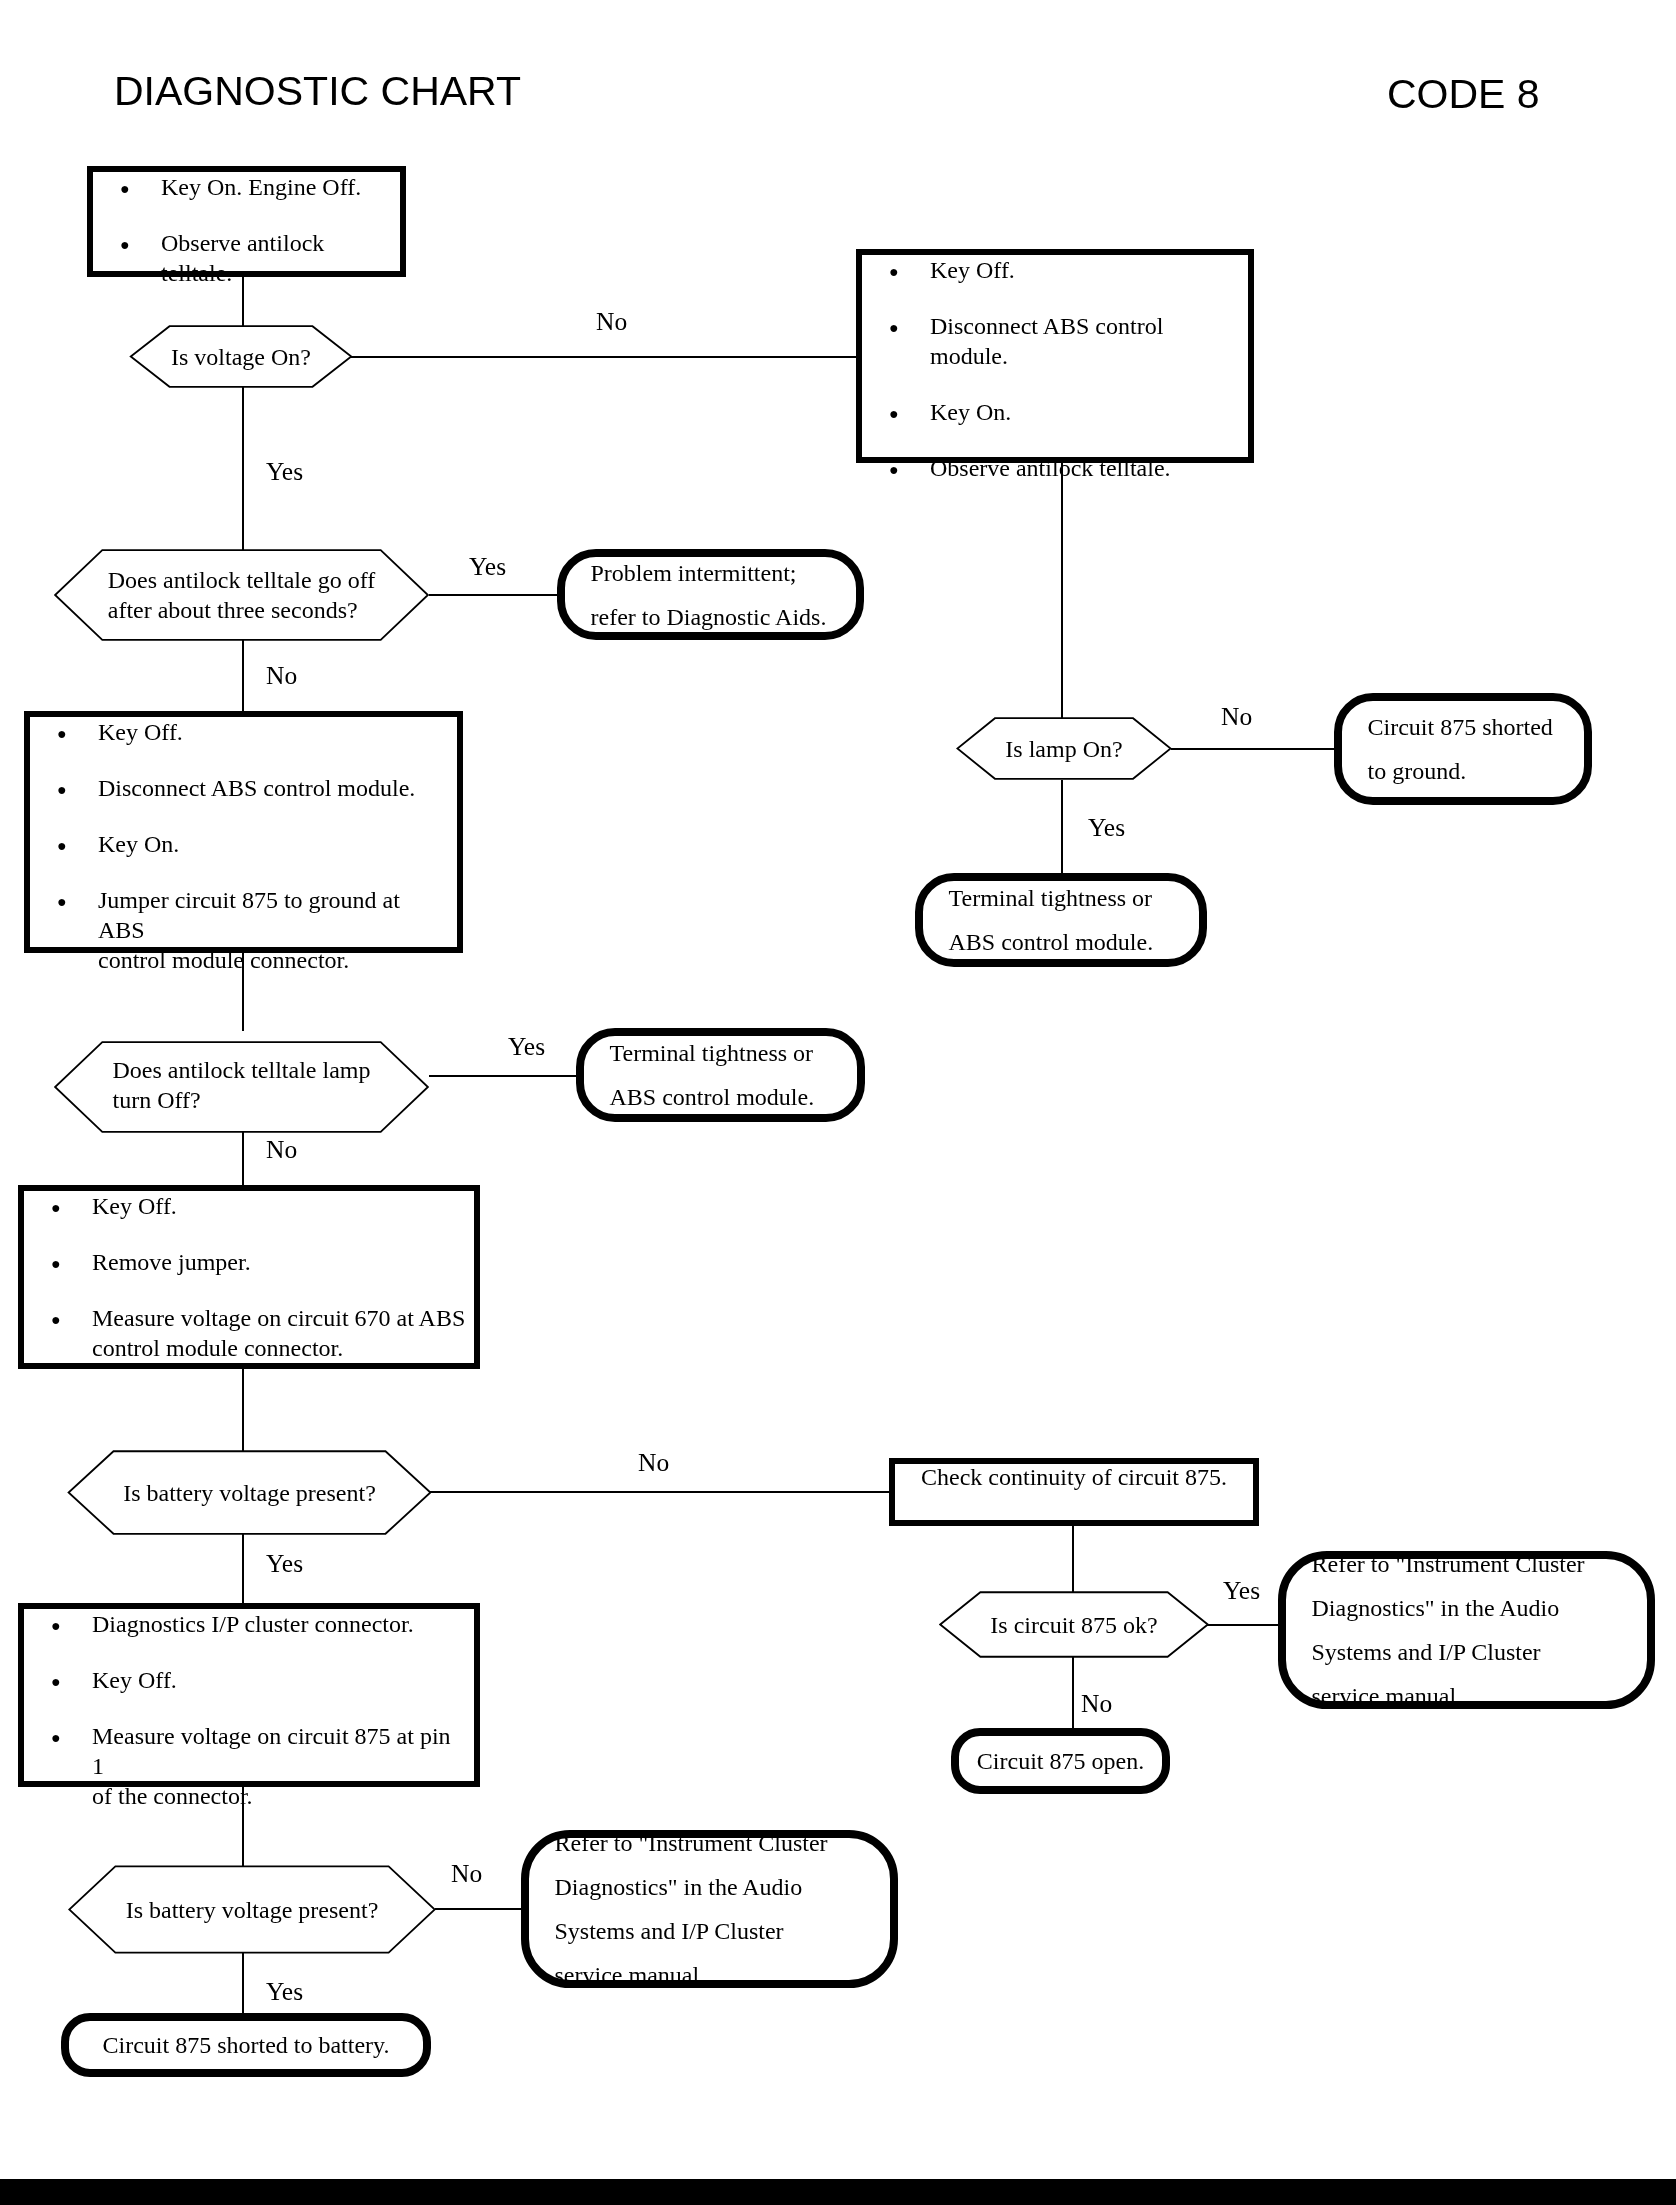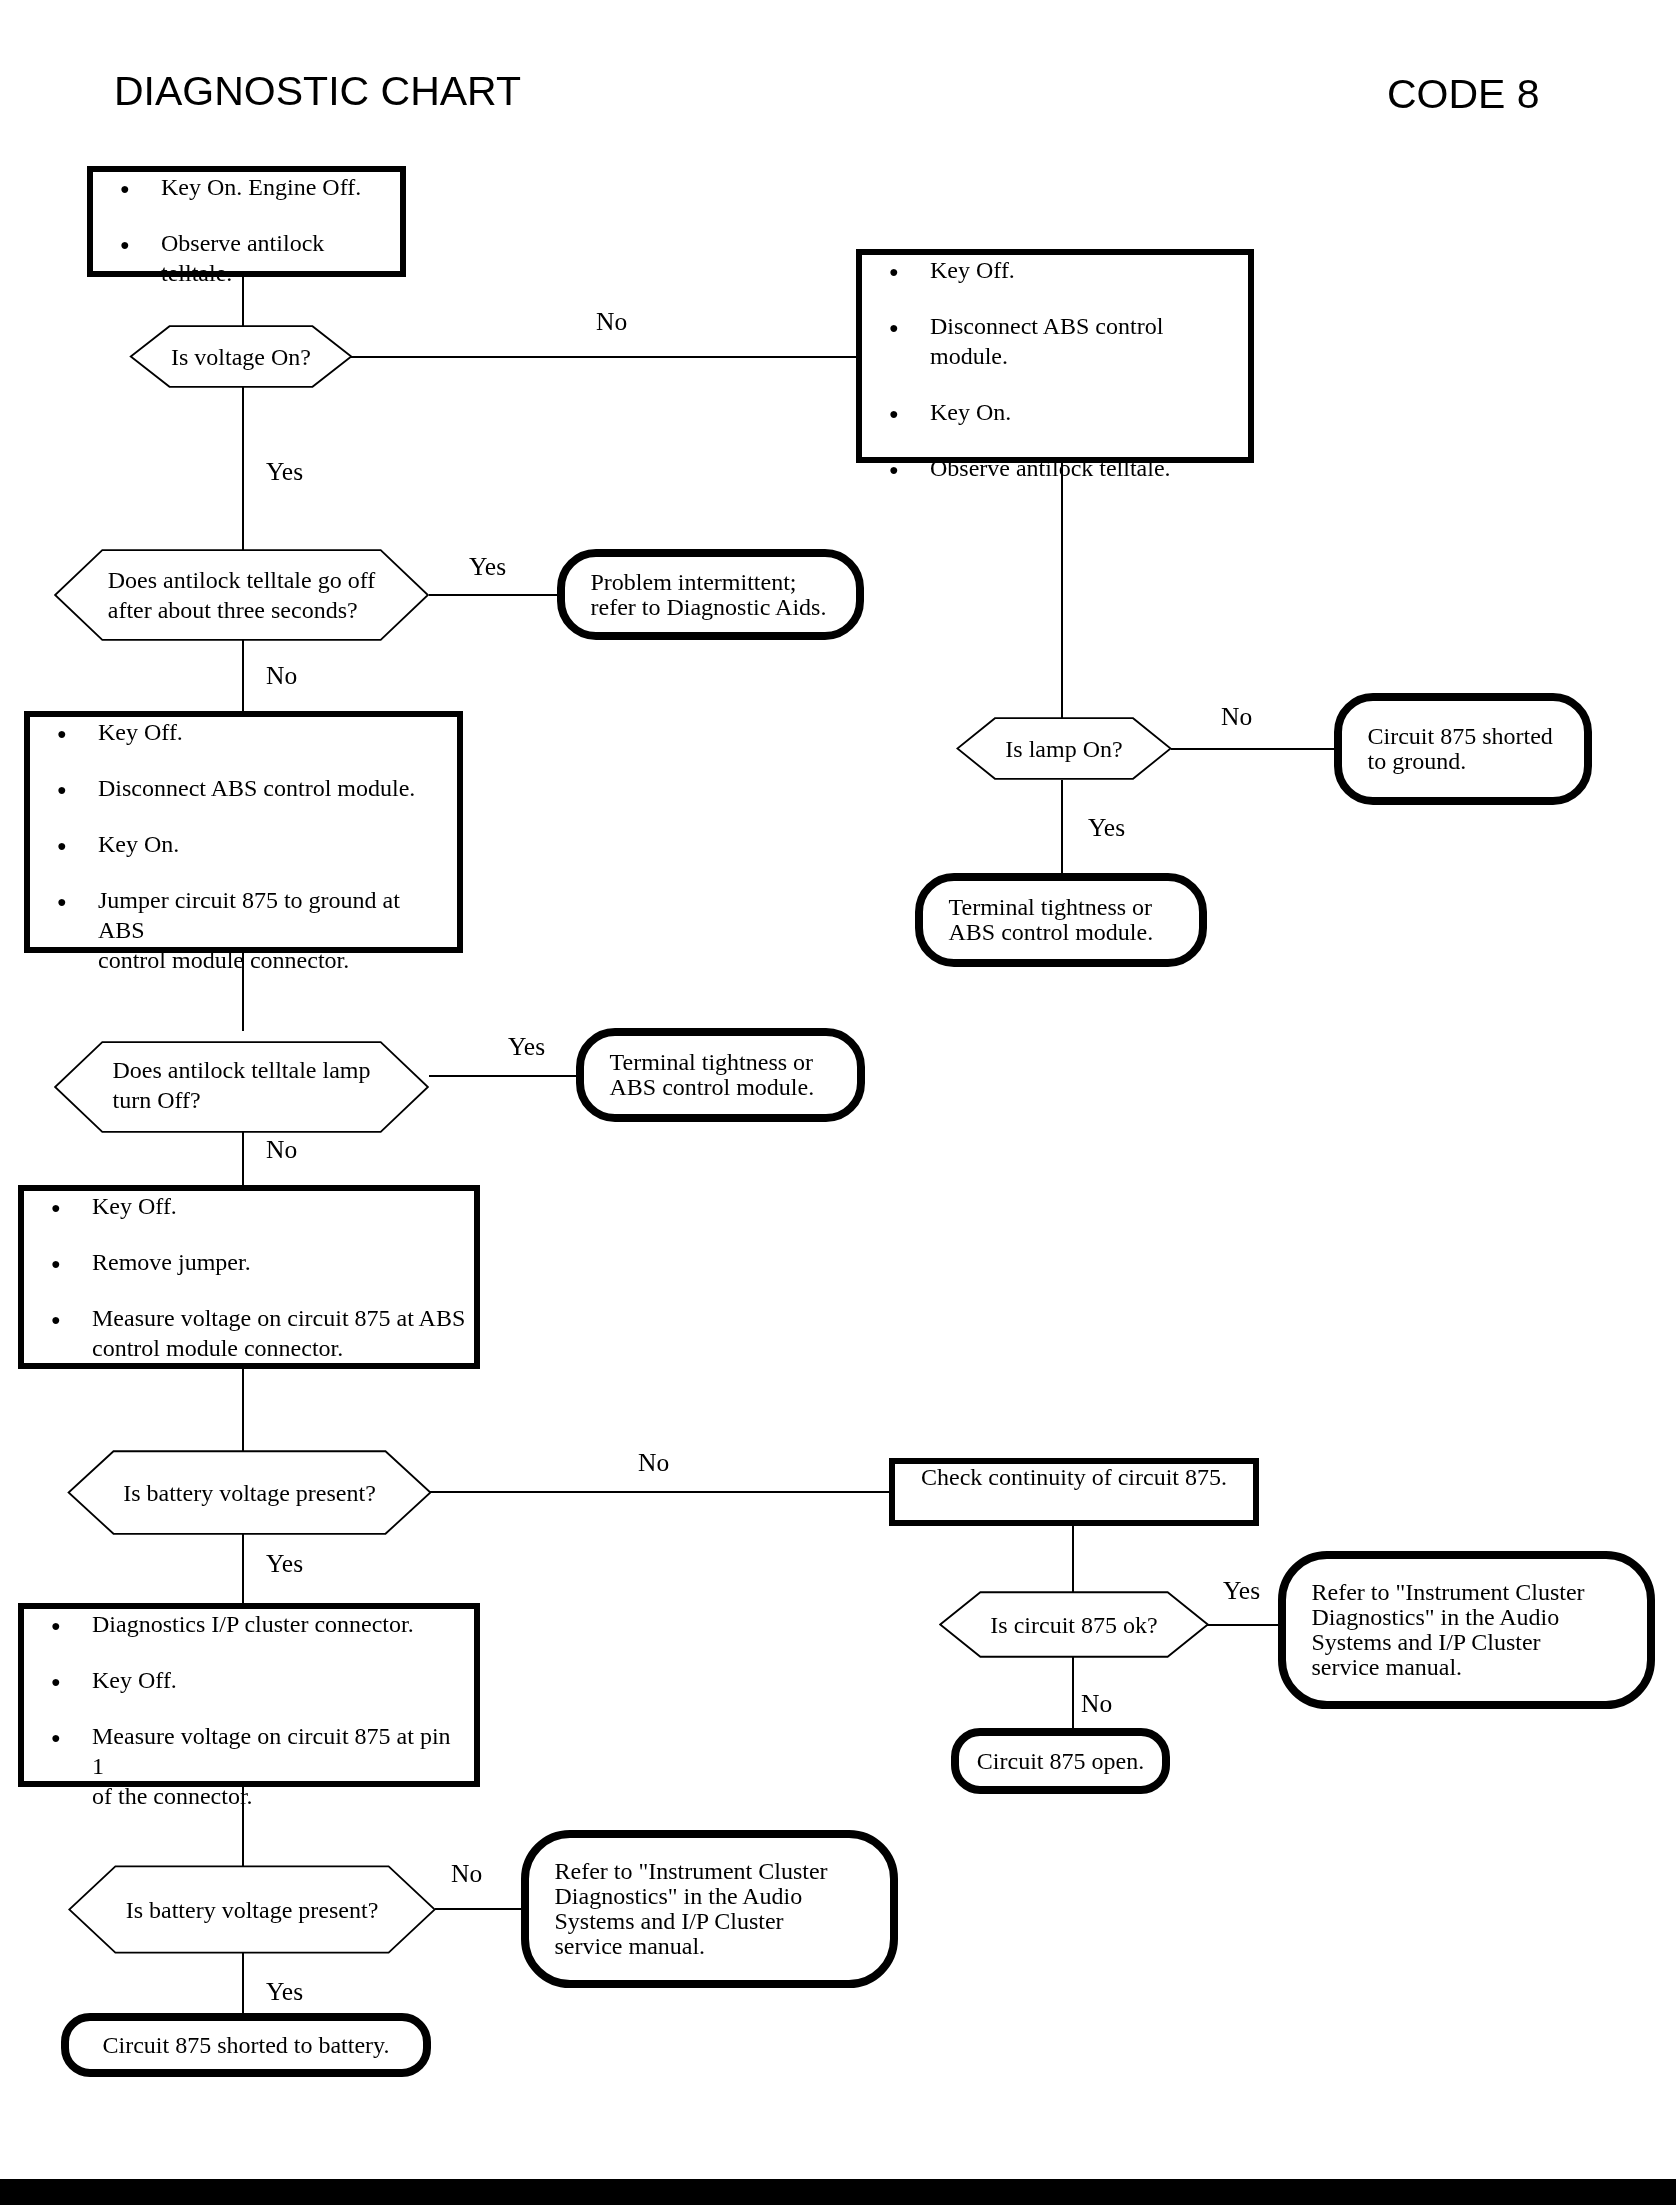--- a/index.html
+++ b/index.html
@@ -59,21 +59,21 @@
     position: absolute;
     border: 8.5px solid #000000;
     border-radius: 39px;
     background: #ffffff;
     box-sizing: border-box;
     display: flex;
     align-items: center;
   }
   .rbox .rtext {
     font-size: 24px;
-    line-height: 25px;
+    line-height: 44px;
     white-space: pre-line;
     padding-left: 25.5px;
     padding-right: 12px;
   }
   .rbox.center .rtext {
     width: 100%;
     text-align: center;
     padding: 0 2px;
   }
   
@@ -172,21 +172,21 @@
       <li>Key On.</li>
       <li>Jumper circuit 875 to ground at ABS
 control module connector.</li>
     </ul>
   </div>
 
   <div class="pbox" style="left:18px; top:1185px; width:462px; height:184px;">
     <ul>
       <li>Key Off.</li>
       <li>Remove jumper.</li>
-      <li>Measure voltage on circuit 875 at ABS
+      <li>Measure voltage on circuit 670 at ABS
 control module connector.</li>
     </ul>
   </div>
 
   <div class="pbox center-text" style="left:889px; top:1458px; width:370px; height:68px;">
     <span>Check continuity of circuit 875.</span>
   </div>
 
   <div class="pbox" style="left:18px; top:1603px; width:462px; height:184px;">
     <ul>

